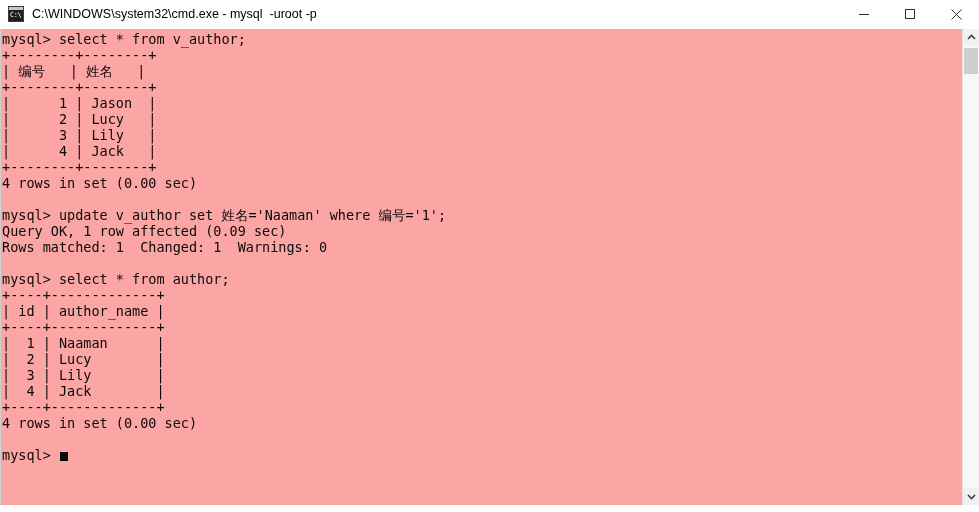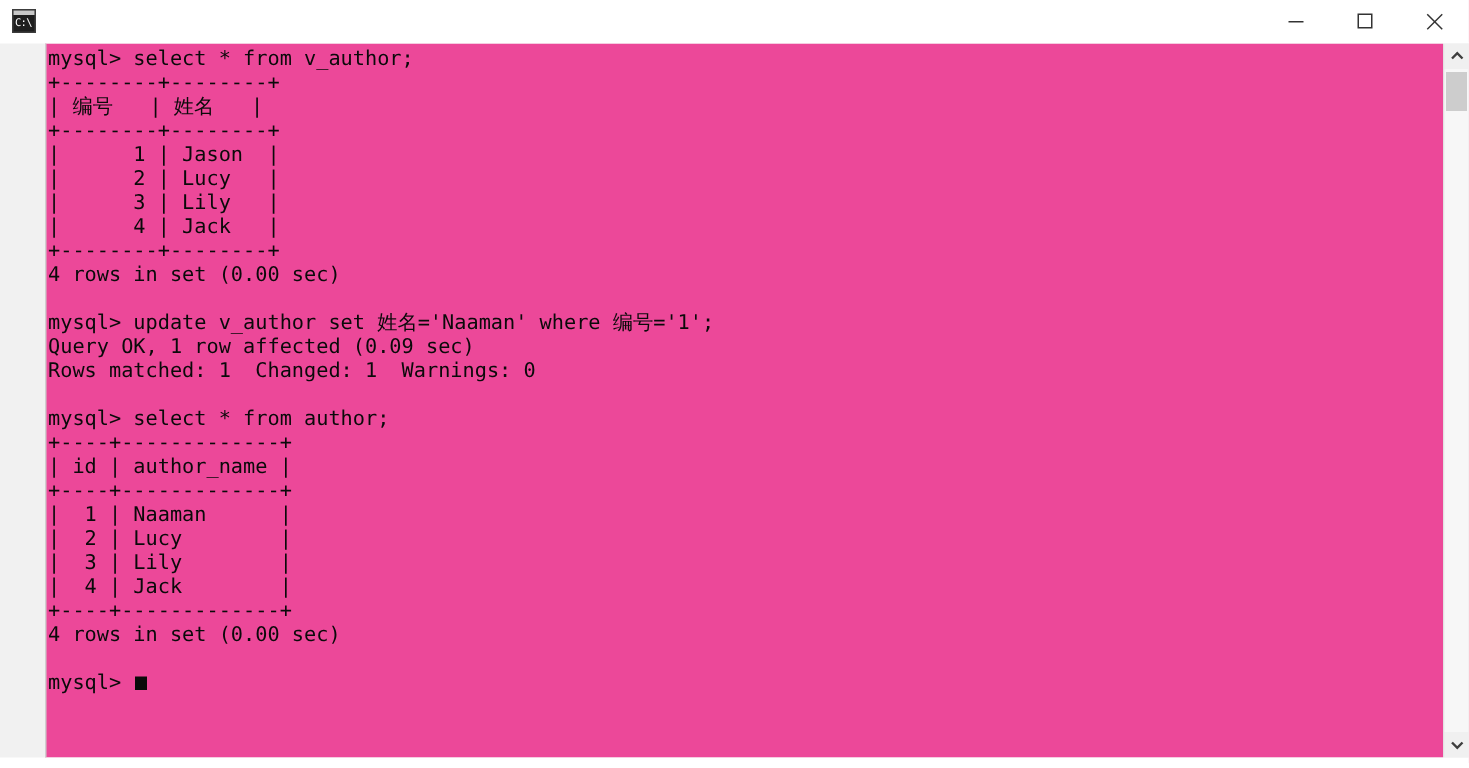--- a/index.html
+++ b/index.html
@@ -90,26 +90,25 @@
   
   .console-area {
     flex: 1 1 auto;
     display: flex;
     background: #f1f1f1;
     position: relative;
     overflow: hidden;
   }
   .console {
     flex: 1 1 auto;
-    background: #ec4899;
+    background: #fca5a5;
     border-left: 1px solid #cfcfcf;
     box-sizing: border-box;
     overflow: hidden;
     position: relative;
-    margin-left: 30px;
   }
   .console-text {
     font-family: "DejaVu Sans Mono", monospace;
     font-size: 13.5px;
     line-height: 16px;
     color: #0a0a0a;
     white-space: pre;
     padding: 2px 0 0 1px;
     margin: 0;
     letter-spacing: 0px;
@@ -166,20 +165,21 @@
 </head>
 <body>
 
 <div class="window">
 
   <div class="titlebar">
     <div class="title-icon">
       <div class="bar"></div>
       <div class="glyph">C:\</div>
     </div>
+    <div class="title-text">C:\WINDOWS\system32\cmd.exe - mysql  -uroot -p</div>
 
     <div class="window-controls">
       <div class="wc-btn">
         <svg width="12" height="12" viewBox="0 0 12 12" aria-hidden="true">
           <line x1="1" y1="6.5" x2="11" y2="6.5" stroke="#333333" stroke-width="1"></line>
         </svg>
       </div>
       <div class="wc-btn">
         <svg width="12" height="12" viewBox="0 0 12 12" aria-hidden="true">
           <rect x="1.5" y="1.5" width="9" height="9" fill="none" stroke="#333333" stroke-width="1"></rect>

